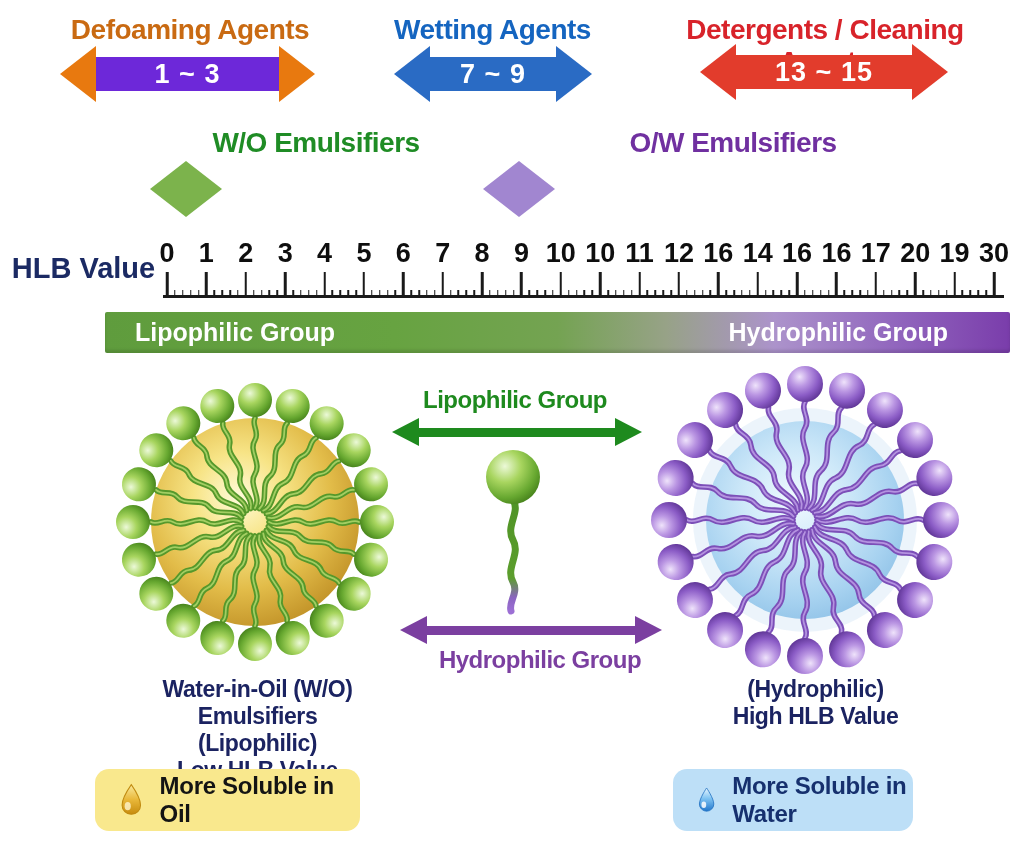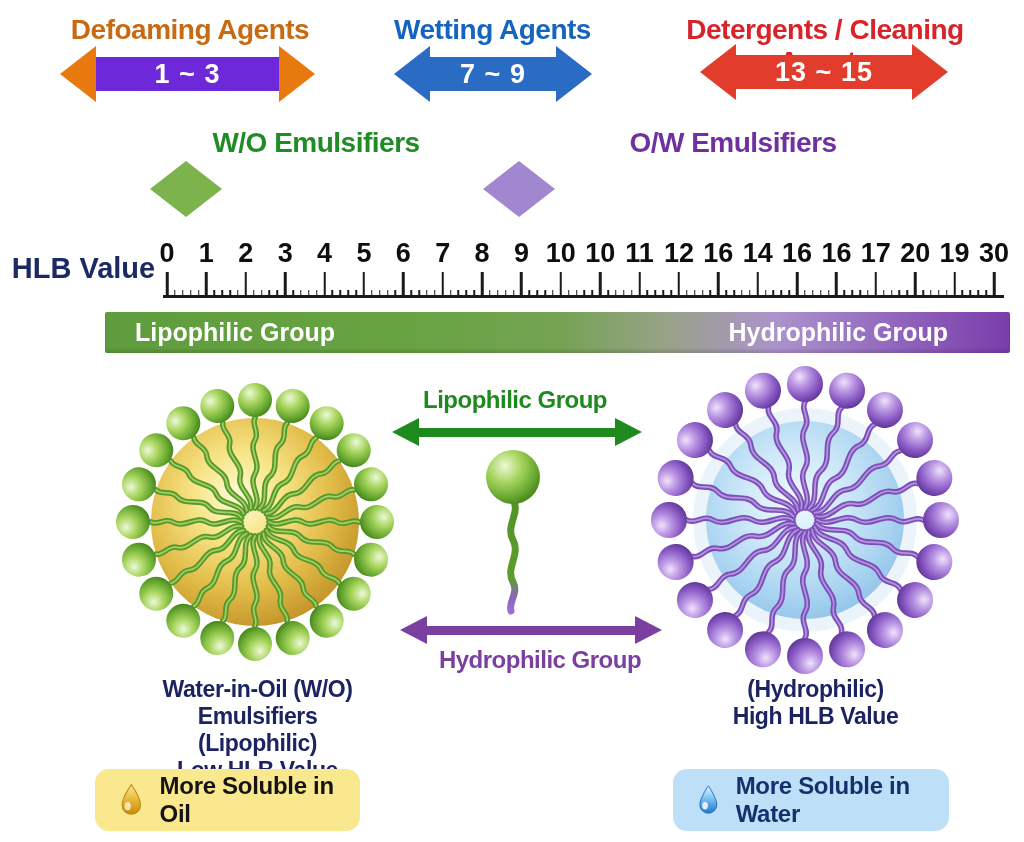--- a/index.html
+++ b/index.html
@@ -356,21 +356,21 @@
         <stop offset="0%" stop-color="#FAEA9C"></stop>
           <stop offset="50%" stop-color="#E9B83A"></stop>
         <stop offset="100%" stop-color="#C68B0D"></stop>
       </linearGradient>
     </defs>
     <path d="M12,1 C12,1 3,14 3,21 a9,9 0 0,0 18,0 C21,14 12,1 12,1 Z" fill="url(#oilG)" stroke="#C08A10" stroke-width="1"></path>
     <ellipse cx="8.5" cy="22" rx="3" ry="4" fill="#FFF6CF" opacity="0.8"></ellipse>
   </svg>
   <span class="lbl" style="color:#141414;">More Soluble in Oil</span>
 </div>
-<div class="solbox" style="left:673px; width:276px; background:#BDDFF7;">
+<div class="solbox" style="left:673px; width:240px; background:#BDDFF7;">
   <svg width="26" height="34" viewBox="0 0 24 32">
     <defs>
       <linearGradient id="watG" x1="0" y1="0" x2="0" y2="1">
         <stop offset="0%" stop-color="#EAF7FF"></stop>
           <stop offset="45%" stop-color="#7FC3F2"></stop>
         <stop offset="100%" stop-color="#2277CC"></stop>
       </linearGradient>
     </defs>
     <path d="M12,1 C12,1 3,14 3,21 a9,9 0 0,0 18,0 C21,14 12,1 12,1 Z" fill="url(#watG)" stroke="#1E6FC0" stroke-width="1"></path>
     <ellipse cx="8.5" cy="22" rx="3" ry="4" fill="#FFFFFF" opacity="0.85"></ellipse>

